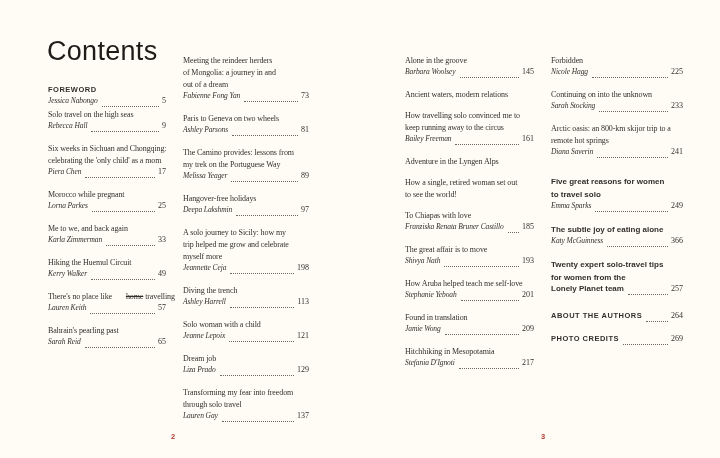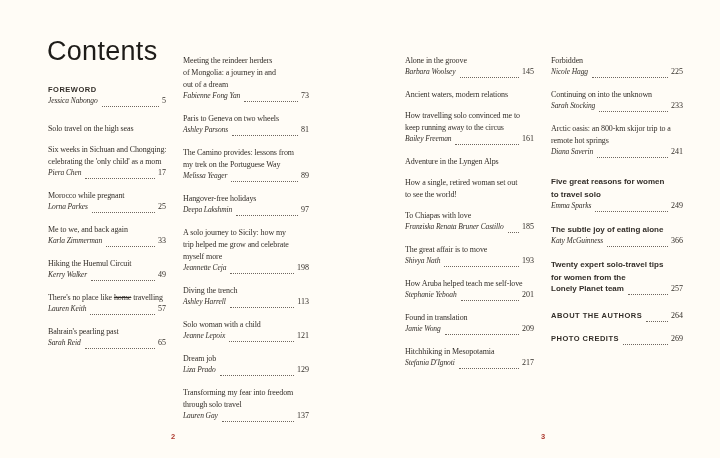--- a/index.html
+++ b/index.html
@@ -52,21 +52,21 @@
     letter-spacing:.5px;
     line-height:12px;
   }
   .entry-title.feature{
     font-family:"Liberation Sans", sans-serif;
     font-weight:bold;
     font-size:8px;
     letter-spacing:0;
     line-height:13px;
   }
-  .strike{text-decoration:line-through;}
+  .strike{text-decoration:line-through;margin-left:12px;}
   .leader-line{
     display:flex;
     align-items:flex-start;
     height:13px;
   }
   .leader-text{white-space:pre;}
   .leader-text.italic{
     font-style:italic;
     font-size:7.5px;
     letter-spacing:-.1px;
@@ -106,30 +106,35 @@
   .folio-left{left:167px;}
   .folio-right{left:537px;}
 </style>
 </head>
 <body>
 
 <div class="spread">
   <h1 class="page-title">Contents</h1>
 
   <div class="col" id="col-0">
-      <div class="entry" style="margin-bottom: 14px;">
+      <div class="entry" style="margin-bottom: 0;">
         <div class="entry-title caps">FOREWORD</div>
         <div class="leader-line">
           <span class="leader-text italic">Jessica Nabongo</span>
           <span class="dots"></span>
           <span class="pagenum">5</span>
         </div>
       </div>
       <div class="entry">
         <div class="entry-title">Solo travel on the high seas</div>
+        <div class="leader-line">
+          <span class="leader-text italic">Rebecca Hall</span>
+          <span class="dots"></span>
+          <span class="pagenum">9</span>
+        </div>
       </div>
       <div class="entry">
         <div class="entry-title">Six weeks in Sichuan and Chongqing:
 celebrating the 'only child' as a mom</div>
         <div class="leader-line">
           <span class="leader-text italic">Piera Chen</span>
           <span class="dots"></span>
           <span class="pagenum">17</span>
         </div>
       </div>

